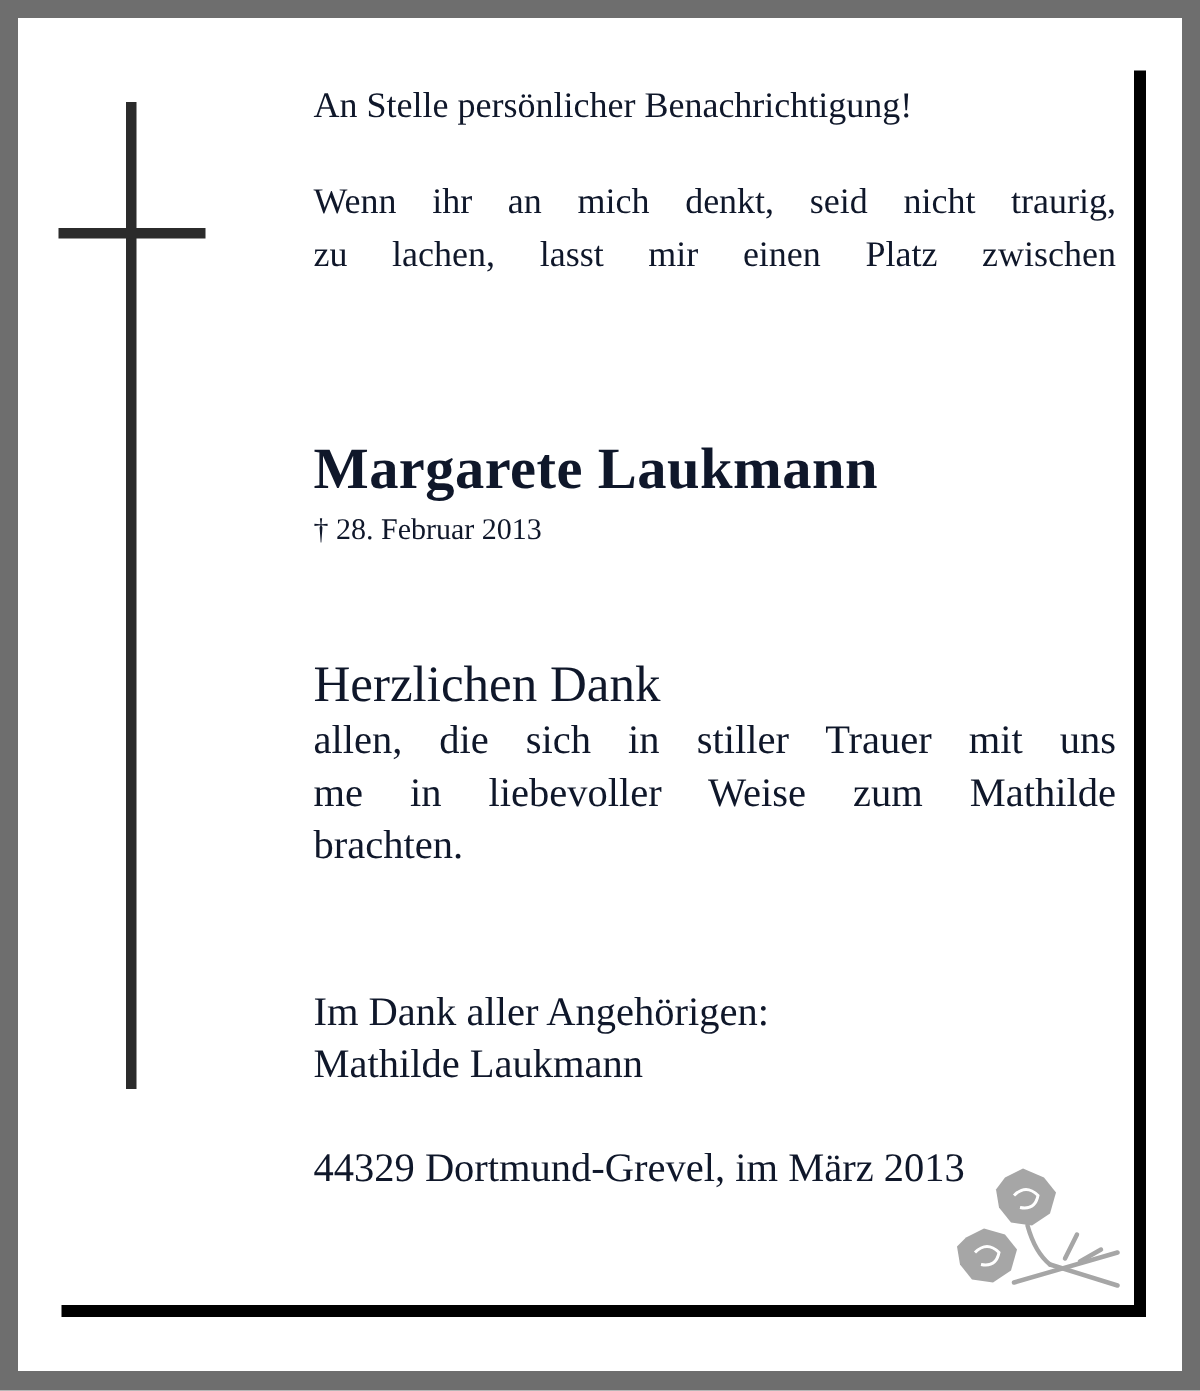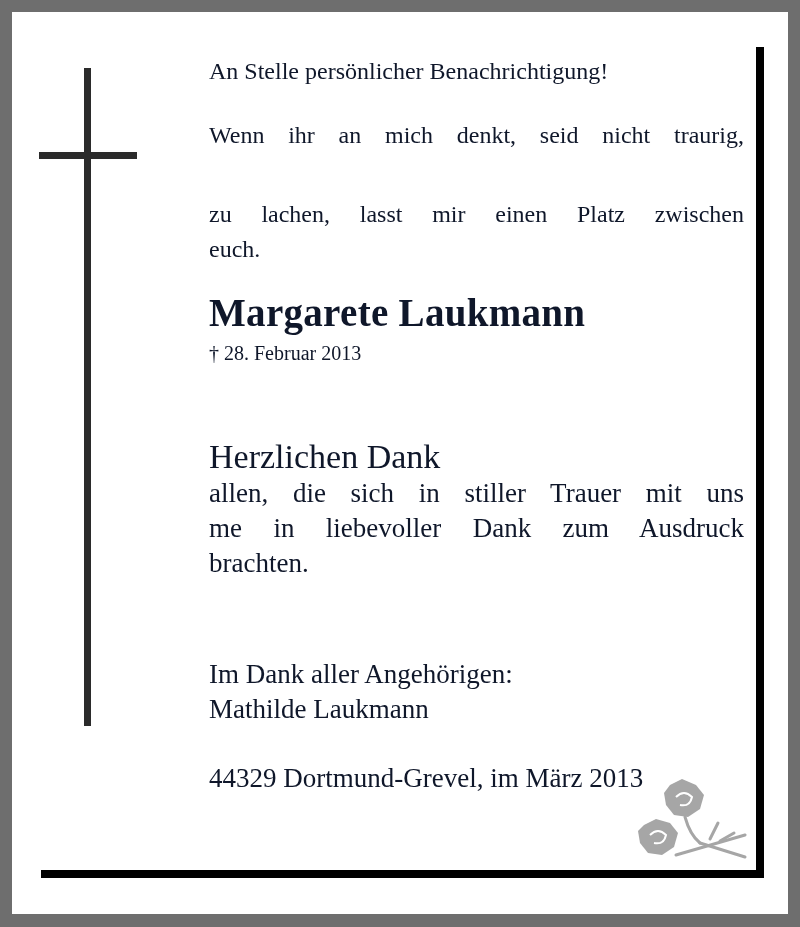--- a/index.html
+++ b/index.html
@@ -22,31 +22,30 @@
 
 <div>
   <div class="cross" style="left:84px; top:68px; width:7px; height:658px;"></div>
   <div class="cross" style="left:39px; top:152px; width:98px; height:7px;"></div>
 </div>
 
 <div class="txt serif" style="top:55px; font-size:24px; line-height:32px;">An Stelle persönlicher Benachrichtigung!</div>
 
 <div class="txt serif" style="top:118px; font-size:24px; line-height:35px;">
   <div class="just" style="height:35px;">Wenn ihr an mich denkt, seid nicht traurig,</div>
-  <div class="just" style="height:35px;margin-top:44px;">zu lachen, lasst mir einen Platz zwischen</div>
-  <div style="height:35px;">euch.</div>
+  <div class="just" style="height:35px;">zu lachen, lasst mir einen Platz zwischen</div>
 </div>
 
 <div class="txt serif" style="top:287px; font-size:39px; font-weight:bold; line-height:52px; letter-spacing:0.3px;">Margarete Laukmann</div>
 <div class="txt serif" style="top:336px; font-size:20px; line-height:34px;">† 28. Februar 2013</div>
 
 <div class="txt serif" style="top:437px; font-size:34px; line-height:40px;">Herzlichen Dank</div>
 <div class="txt serif" style="top:476px; font-size:27px; line-height:35px;">
   <div class="just" style="height:35px;">allen, die sich in stiller Trauer mit uns</div>
-  <div class="just" style="height:35px;">me in liebevoller Dank zum Ausdruck</div>
+  <div class="just" style="height:35px;">me in liebevoller Weise zum Mathilde</div>
   <div style="height:35px;">brachten.</div>
 </div>
 
 <div class="txt serif" style="top:657px; font-size:27px; line-height:35px;">Im Dank aller Angehörigen:</div>
 <div class="txt serif" style="top:692px; font-size:27px; font-weight:normal; line-height:35px;">Mathilde Laukmann</div>
 
 <div class="txt serif" style="top:761px; font-size:27px; line-height:35px;">44329 Dortmund-Grevel, im März 2013</div>
 
 <svg class="roses" width="125" height="90" viewBox="0 0 125 90">
   <g fill="#a6a6a6">

